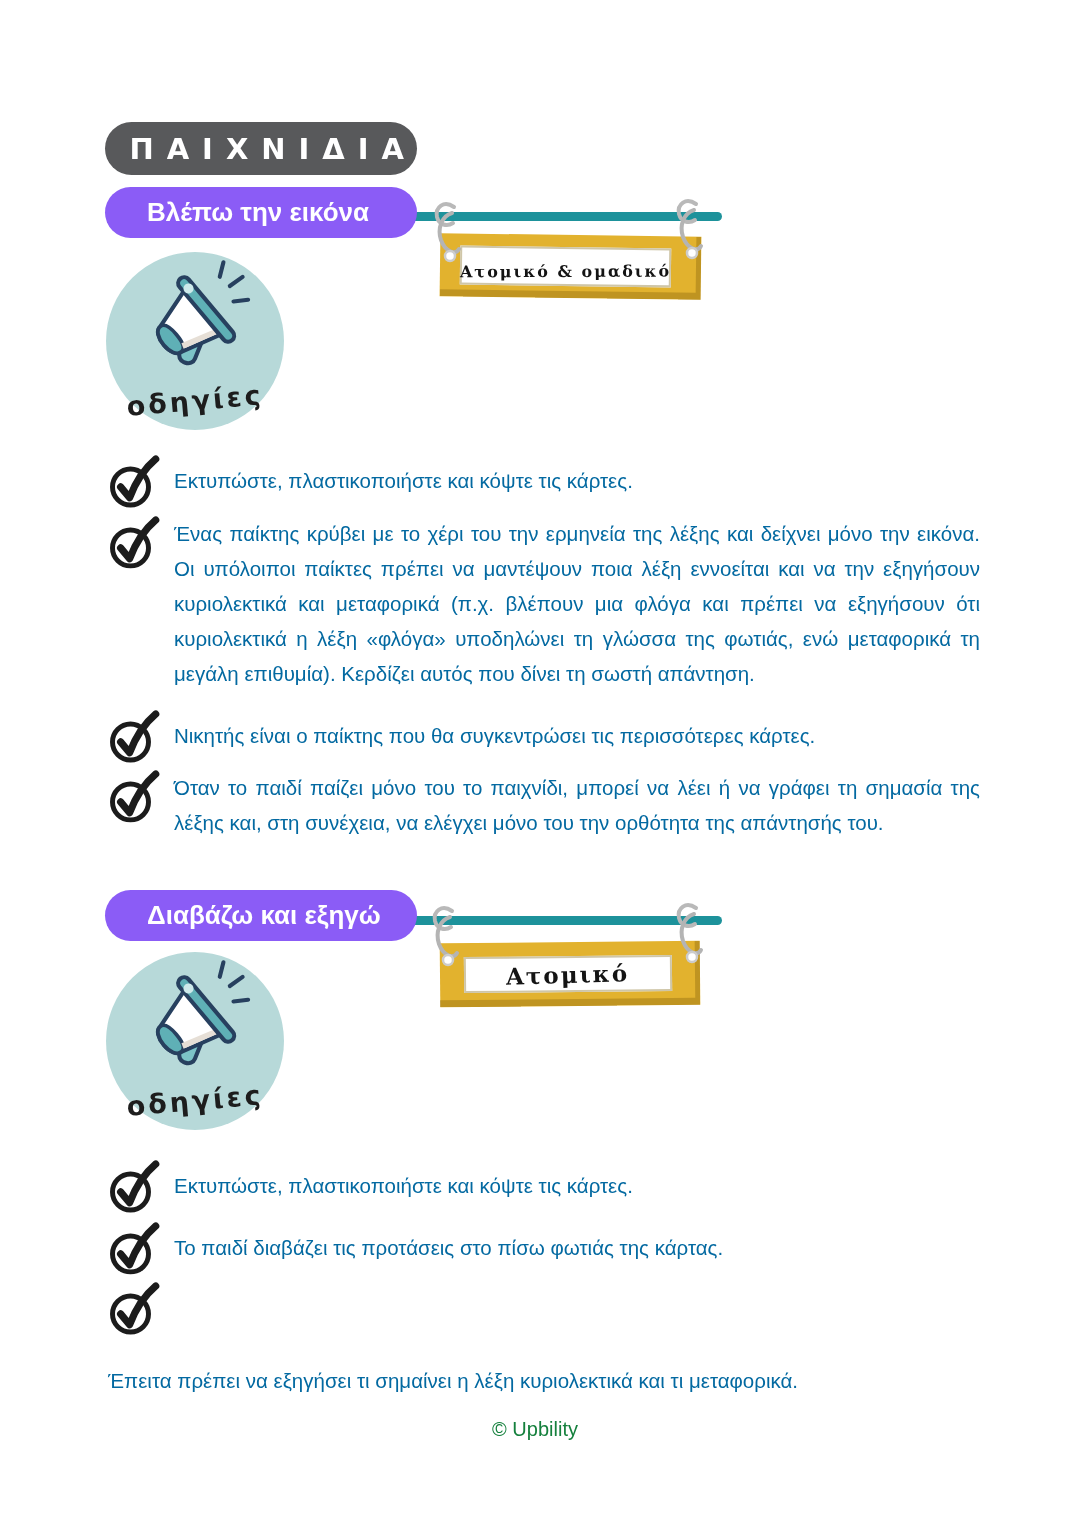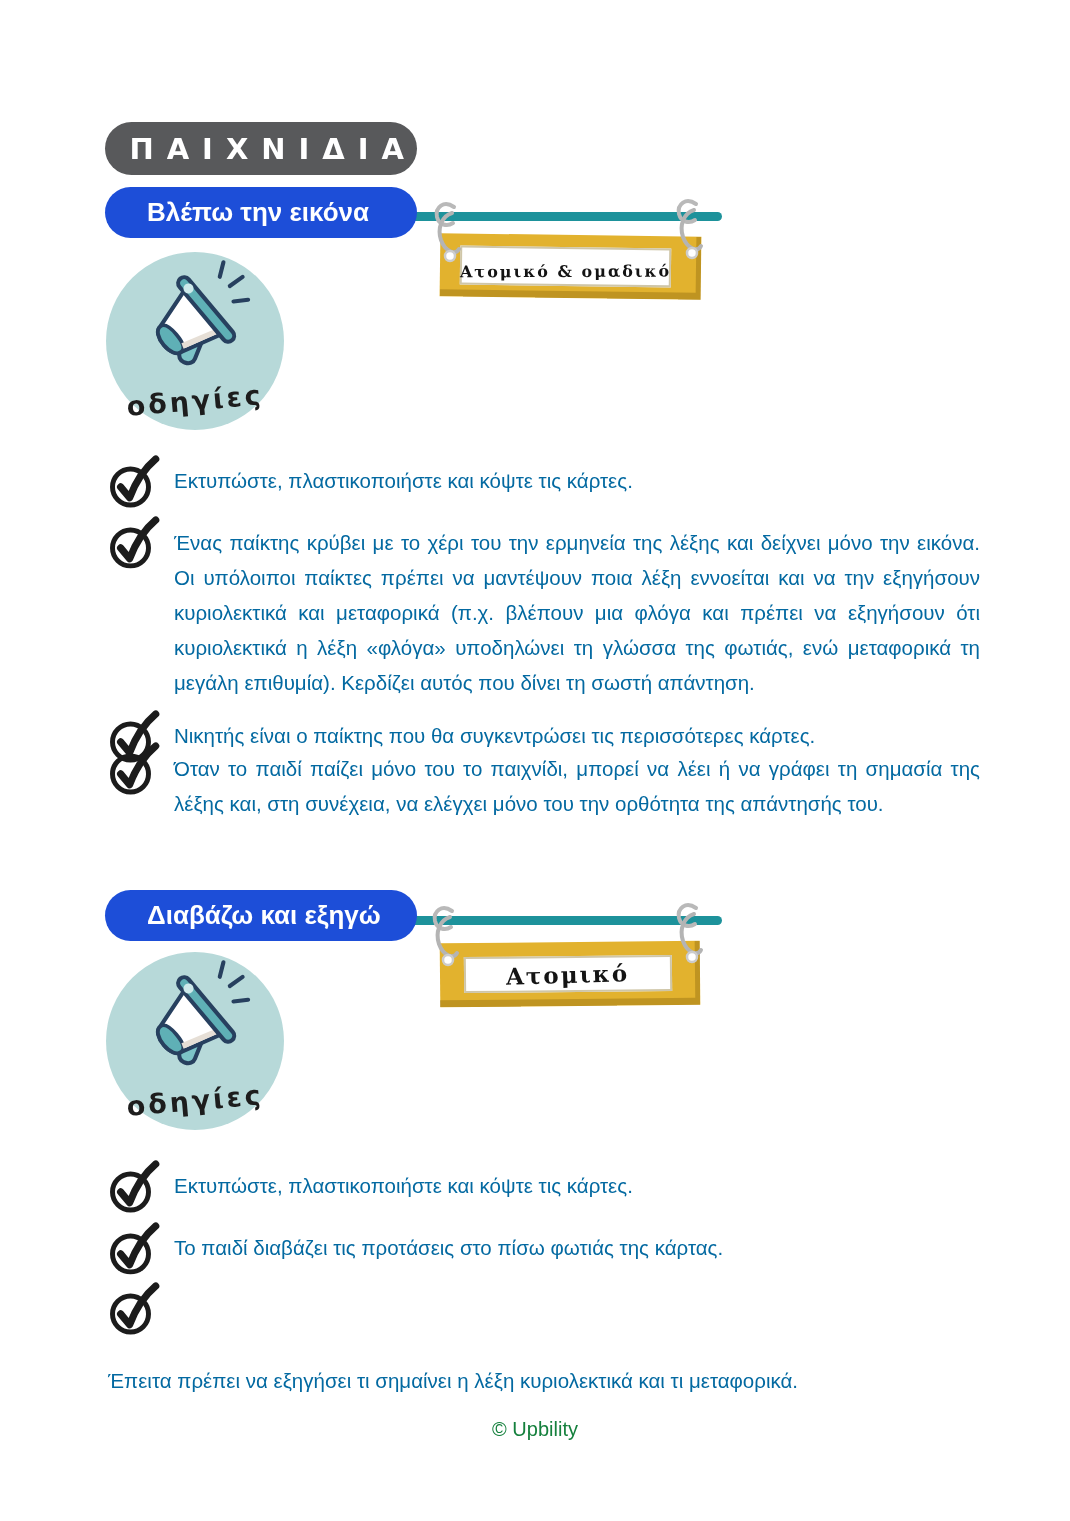--- a/index.html
+++ b/index.html
@@ -25,21 +25,21 @@
   .badge span {
     color:#ffffff; font-weight:800; font-size:29px;
     letter-spacing:13px; padding-left:13px;
     font-family:"DejaVu Sans", sans-serif;
   }
 
   
   .pill {
     position:absolute; left:105px;
     width:312px; height:51px;
-    background:#1d4ed8;
+    background:#8b5cf6;
     border-radius:26px;
     display:flex; align-items:center;
     padding-left:42px; box-sizing:border-box;
     z-index:2;
   }
   .pill span { color:#ffffff; font-weight:700; font-size:26px; }
 
   
   .rod {
     position:absolute;
@@ -89,21 +89,21 @@
   .bullet {
     position:absolute; left:108px; right:90px;
     display:flex; align-items:flex-start; gap:12px;
   }
   .check { flex:0 0 54px; width:54px; height:57px; }
   .bullet-text {
     flex:1;
     font-size:20.5px; line-height:35px; color:#0369a1;
     margin-top:10px;
   }
-  .bullet.multi .bullet-text { margin-top:11px; text-align:justify; }
+  .bullet.multi .bullet-text { margin-top:2px; text-align:justify; }
 
   
   .footer {
     position:absolute; left:0; right:0; top:1418px;
     text-align:center; font-size:20px; color:#15803d;
   }
 </style>
 </head>
 <body>
 
@@ -182,21 +182,21 @@
   <div class="bullet" style="top:708px;">
     <span class="icon-slot">
   <svg class="check" viewBox="0 0 60 62">
     <circle cx="25" cy="37" r="20" fill="none" stroke="#1c1c1c" stroke-width="5.5"></circle>
     <path d="M14,37 L24,49 C30,33 40,17 53,6" fill="none" stroke="#1c1c1c" stroke-width="8" stroke-linecap="round" stroke-linejoin="round"></path>
   </svg>
 </span>
     <div class="bullet-text">Νικητής είναι ο παίκτης που θα συγκεντρώσει τις περισσότερες κάρτες.</div>
   </div>
 
-  <div class="bullet multi" style="top:740px;">
+  <div class="bullet multi" style="top:768px;">
     <span class="icon-slot">
   <svg class="check" viewBox="0 0 60 62">
     <circle cx="25" cy="37" r="20" fill="none" stroke="#1c1c1c" stroke-width="5.5"></circle>
     <path d="M14,37 L24,49 C30,33 40,17 53,6" fill="none" stroke="#1c1c1c" stroke-width="8" stroke-linecap="round" stroke-linejoin="round"></path>
   </svg>
 </span>
     <div class="bullet-text">Όταν το παιδί παίζει μόνο του το παιχνίδι, μπορεί να λέει ή να γράφει τη σημασία της λέξης και, στη συνέχεια, να ελέγχει μόνο του την ορθότητα της απάντησής του.</div>
   </div>
 
   <div class="pill" style="top:890px;">

